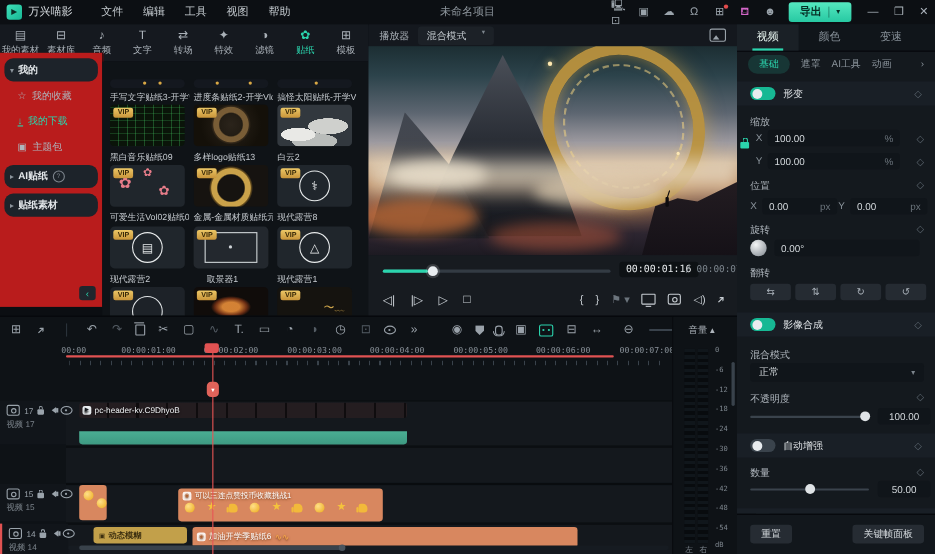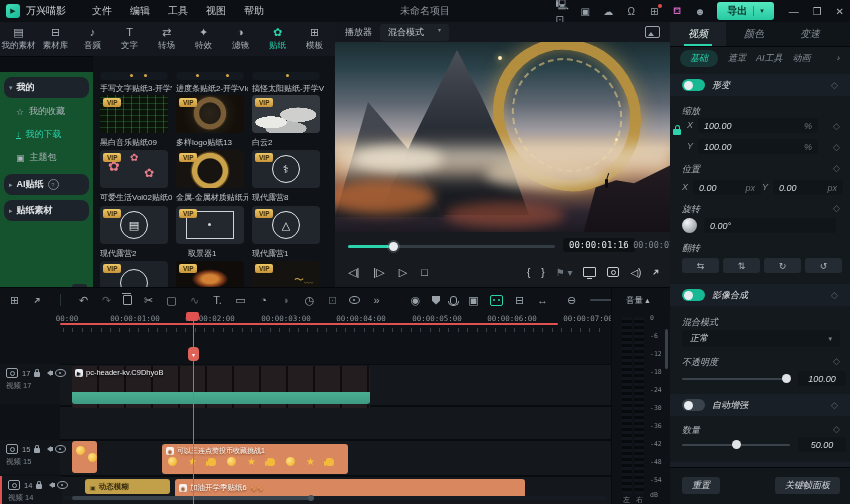--- a/index.html
+++ b/index.html
@@ -29,21 +29,21 @@
 
   
   .tabstrip{position:absolute;top:22px;left:0;width:335px;height:34px;background:#15191f;
             border-bottom:1px solid #05070a;display:flex;}
   .mtab{width:37px;display:flex;flex-direction:column;align-items:center;justify-content:center;
         gap:2px;font-size:8.5px;color:#aab1b8;cursor:default;}
   .mtab .mi{font-size:11px;line-height:11px;}
   .mtab.active{color:#2bd4ad;}
 
   
-  .sidebar{position:absolute;top:72px;left:0;width:93px;height:231px;background:#14532d;
+  .sidebar{position:absolute;top:48px;left:0;width:93px;height:231px;background:#b91c1c;
            border-right:1px solid #05070a;font-size:9px;}
   .sb-group{margin:5px 4px 2px 4px;padding:4px 5px;background:#1d232a;border-radius:8px;
             display:flex;align-items:center;gap:4px;color:#e2e6e9;}
   .sb-caret{font-size:7px;color:#8a939b;}
   .sb-item{padding:5px 0 5px 16px;display:flex;align-items:center;gap:5px;color:#aeb5bc;}
   .sb-item.active{color:#2bd4ad;}
   .q-circle{width:9px;height:9px;border:1px solid #7d858d;border-radius:50%;font-size:6px;
             display:flex;align-items:center;justify-content:center;color:#7d858d;}
   .collapse-btn{position:absolute;bottom:6px;right:6px;width:15px;height:13px;background:#20262d;
                 border-radius:3px;color:#2bd4ad;font-size:9px;display:flex;align-items:center;justify-content:center;}
@@ -128,21 +128,21 @@
   .tc-total{position:absolute;left:288px;top:8px;font-size:8.5px;color:#7e878f;font-family:"DejaVu Sans Mono",monospace;}
   .transport{position:absolute;left:13px;top:32px;right:10px;height:16px;display:flex;align-items:center;
              gap:14px;font-size:11px;color:#c7cdd2;}
   .transport .right{margin-left:auto;display:flex;align-items:center;gap:11px;font-size:10px;}
   .i-disp{width:11px;height:8px;border:1px solid #c7cdd2;border-radius:1px;position:relative;}
   .i-disp::after{content:'';position:absolute;left:3px;bottom:-3px;width:5px;height:1px;background:#c7cdd2;}
   .i-snap{width:10px;height:8px;border:1px solid #c7cdd2;border-radius:2px;position:relative;}
   .i-snap::before{content:'';position:absolute;left:3px;top:2px;width:3px;height:3px;border:1px solid #c7cdd2;border-radius:50%;}
 
   
-  .props{position:absolute;top:22px;left:670px;width:180px;height:482px;background:#14191e;font-size:9px;overflow:hidden;font-style:italic;}
+  .props{position:absolute;top:22px;left:670px;width:180px;height:482px;background:#14191e;font-size:9px;overflow:hidden;}
   .p-tabs{position:absolute;top:0;left:0;right:0;height:24px;background:#10151a;display:flex;
           align-items:center;border-bottom:1px solid #05070a;}
   .p-tab{width:56px;text-align:center;color:#858e96;font-size:10px;position:relative;height:24px;line-height:24px;}
   .p-tab.active{color:#e8f6f1;background:#1a2026;}
   .p-tab.active::after{content:'';position:absolute;left:14px;right:14px;bottom:0;height:2px;background:#2bd4ad;}
   .p-subtabs{position:absolute;top:24px;left:0;right:0;height:24px;display:flex;align-items:center;
              gap:10px;padding:0 10px;color:#8a939b;}
   .pill{background:rgba(43,212,173,.16);color:#2bd4ad;border-radius:9px;padding:2px 10px;}
   .p-chevron{margin-left:auto;color:#8a939b;}
   .band{position:absolute;left:0;right:0;height:22px;background:#191f26;display:flex;align-items:center;
@@ -680,21 +680,21 @@
       <div class="r1">
           <span class="i-cam"></span>
         <span>14</span>
         <span class="i-lock"></span>
         <span class="i-spk"></span>
         <span class="i-eye"></span>
         </div>
       <div class="r2">视频 14</div>
     </div>
 
-    <div class="clip clip-video" style="left:72px;top:78px;width:298px;height:42px;">
+    <div class="clip clip-video" style="left:72px;top:78px;width:298px;height:14px;">
       <span class="vlab">
           <i class="playbadge">▶</i>
         <span>pc-header-kv.C9DhyoB</span>
         </span>
     </div>
     <div class="audiobar" style="left:72px;top:104px;width:298px;height:12px;"></div>
 
 
     <div class="clip clip-orange" style="left:72px;top:153px;width:25px;height:32px;">
       <span class="coin" style="position:absolute;left:4px;top:5px;"></span>

